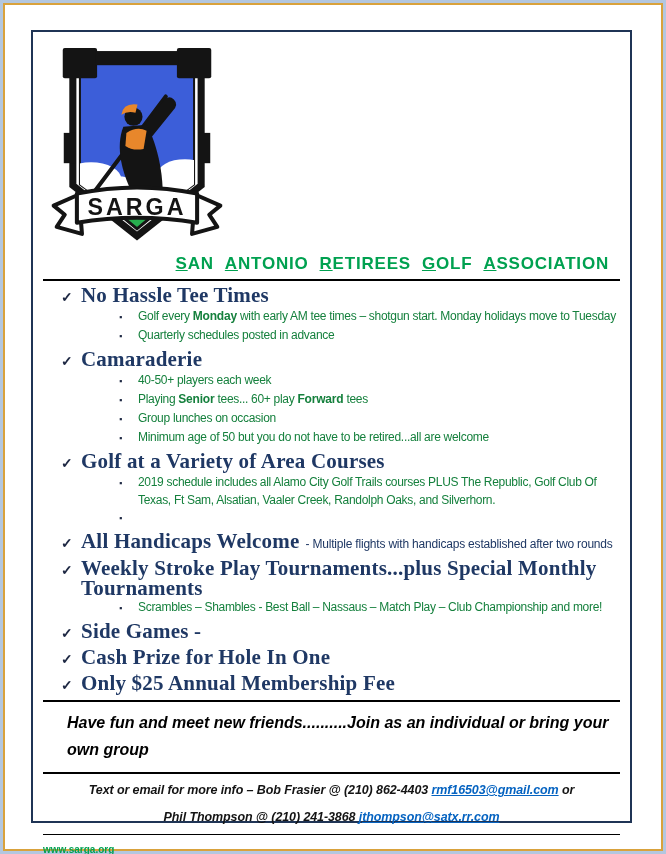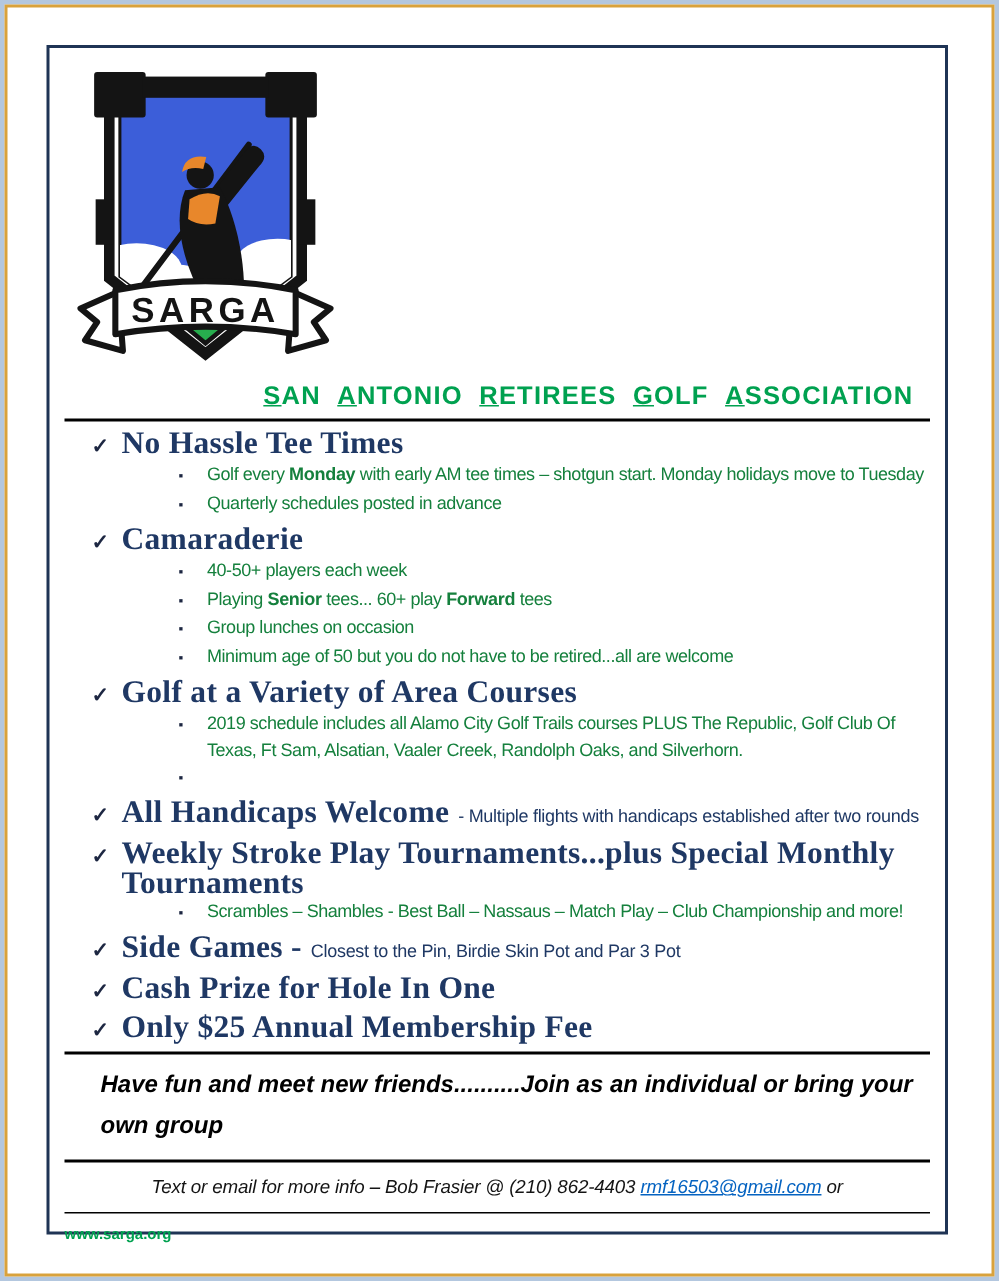--- a/index.html
+++ b/index.html
@@ -39,21 +39,21 @@
   .sub{display:flex;align-items:baseline;line-height:18px;margin-left:76px;}
   .sq{width:19px;flex:0 0 auto;font-size:9px;color:#1d2742;}
   .sub-text{font-size:12px;color:#15803d;letter-spacing:-.3px;max-width:505px;}
   .sub-text b{letter-spacing:-.2px;}
 
   
   .tagline{margin:7px 0 0 24px;max-width:566px;font-size:16px;
     font-weight:bold;font-style:italic;color:#000000;line-height:27px;}
   .contact-box{margin-top:9px;border-top:2px solid #000;border-bottom:1.5px solid #000;
     padding:9px 0 10px 0;text-align:center;}
-  .contact-line{font-size:12.5px;font-weight:normal;font-style:italic;
+  .contact-line{font-size:12.5px;font-weight:bold;font-style:italic;
     color:#141414;letter-spacing:-.1px;}
   .contact-line + .contact-line{margin-top:13px;}
   .email-link{color:#0563c1;text-decoration:underline;cursor:pointer;}
   .website{margin-top:9px;text-align:left;font-size:10px;
     font-weight:bold;color:#00a150;}
 </style>
 </head>
 <body>
 
 <div class="page">
@@ -163,21 +163,20 @@
           <span class="sec-head">Weekly Stroke Play Tournaments...plus Special Monthly Tournaments</span>
         </div>
         <div class="sub">
           <span class="sq">▪</span>
           <span class="sub-text">Scrambles – Shambles - Best Ball – Nassaus – Match Play – Club Championship and more!</span>
         </div>
 
         <div class="sec">
           <span class="check">✓</span>
           <span class="sec-head">Side Games -</span>
-          <span class="sec-tail">Closest to the Pin, Birdie Skin Pot and Par 3 Pot</span>
         </div>
 
         <div class="sec">
           <span class="check">✓</span>
           <span class="sec-head">Cash Prize for Hole In One</span>
         </div>
 
         <div class="sec">
           <span class="check">✓</span>
           <span class="sec-head">Only $25 Annual Membership Fee</span>
@@ -185,19 +184,22 @@
       </div>
 
       <hr class="rule">
 
       <div class="tagline">Have fun and meet new friends..........Join as an individual or bring your own group</div>
 
       <div class="contact-box">
         <div class="contact-line">
           <span>Text or email for more info – Bob Frasier @ (210) 862-4403 </span><a class="email-link">rmf16503@gmail.com</a><span> or</span>
         </div>
+        <div class="contact-line">
+          <span>Phil Thompson @ (210) 241-3868 </span><a class="email-link">jthompson@satx.rr.com</a>
+        </div>
       </div>
 
       <div class="website">www.sarga.org</div>
 
     </div>
   </div>
 </div>
 
 </body></html>

